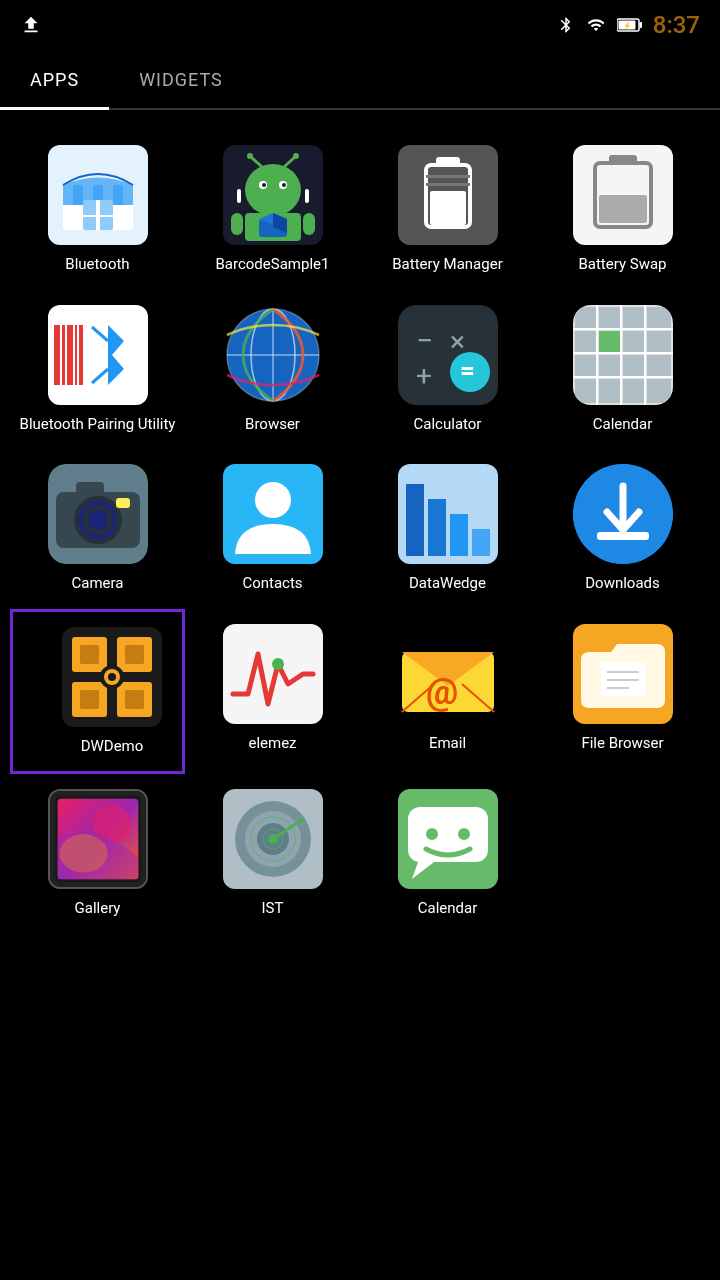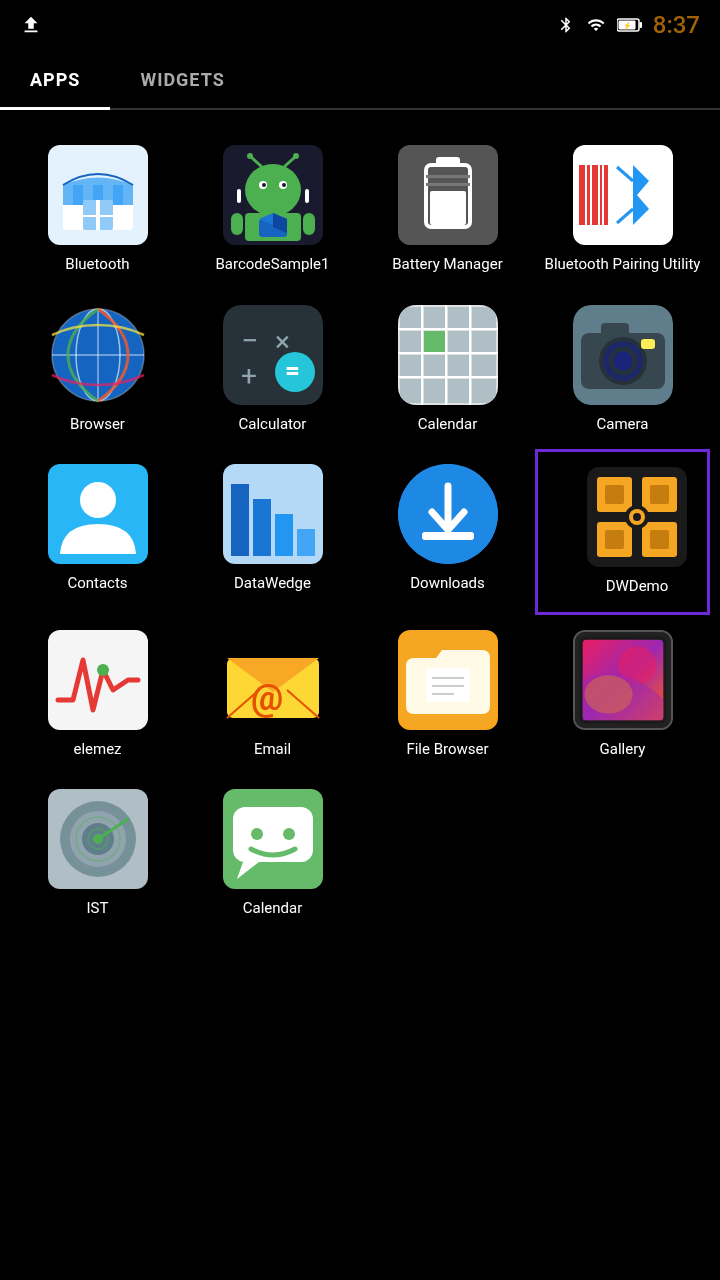--- a/index.html
+++ b/index.html
@@ -47,21 +47,21 @@
       display: flex;
       height: 60px;
       background: #000;
       border-bottom: 2px solid #333;
     }
     .tab {
       display: flex;
       align-items: center;
       padding: 0 30px;
       font-size: 18px;
-      font-weight: 700;
+      font-weight: 400;
       letter-spacing: 1px;
       color: #aaa;
       cursor: pointer;
       position: relative;
       text-align: right;
     }
     .tab.active {
       color: #fff;
     }
     .tab.active::after {
@@ -296,20 +296,33 @@
 
         <rect x="32" y="46" width="36" height="34" fill="white" rx="2"></rect>
 
         <rect x="28" y="38" width="44" height="3" fill="#777"></rect>
         <rect x="28" y="30" width="44" height="3" fill="#777"></rect>
       </svg>
     </div>
     <span class="app-label">Battery Manager</span>
   </div>
 
+  <div class="app-item">
+    <div class="app-icon icon-battery-swap">
+      <svg width="100" height="100" viewBox="0 0 100 100">
+        <rect width="100" height="100" fill="#f5f5f5" rx="18"></rect>
+
+        <rect x="22" y="18" width="56" height="64" rx="5" fill="none" stroke="#888" stroke-width="4"></rect>
+        <rect x="36" y="10" width="28" height="10" fill="#888" rx="3"></rect>
+
+        <rect x="26" y="50" width="48" height="28" fill="#aaa" rx="2"></rect>
+      </svg>
+    </div>
+    <span class="app-label">Battery Swap</span>
+  </div>
 
   <div class="app-item">
     <div class="app-icon icon-bluetooth">
       <svg width="100" height="100" viewBox="0 0 100 100">
         <rect width="100" height="100" fill="white" rx="18"></rect>
 
         <rect x="6" y="20" width="6" height="60" fill="#e53935"></rect>
         <rect x="14" y="20" width="3" height="60" fill="#e53935"></rect>
         <rect x="19" y="20" width="6" height="60" fill="#e53935"></rect>
         <rect x="27" y="20" width="2" height="60" fill="#e53935"></rect>

